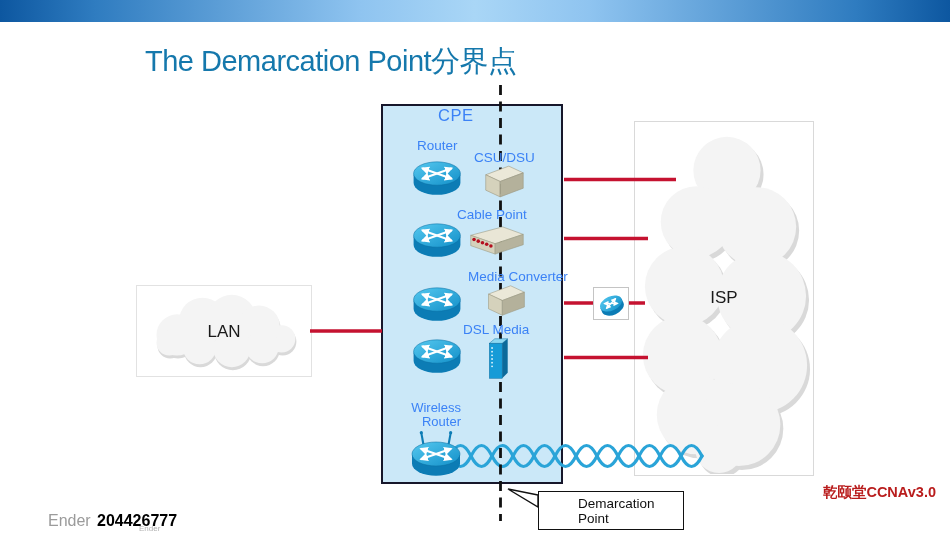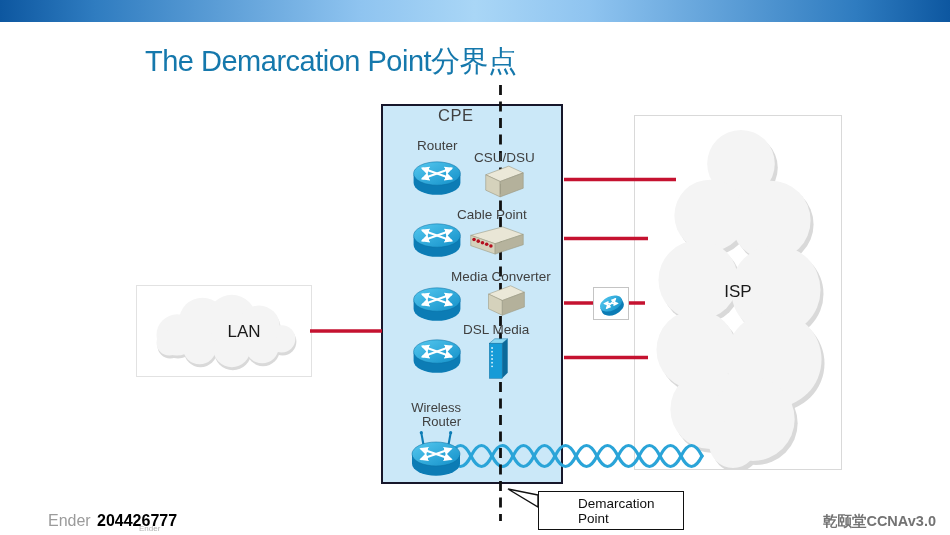--- a/index.html
+++ b/index.html
@@ -9,36 +9,36 @@
 
   .topbar { position:absolute; left:0; top:0; width:950px; height:22px;
     background:linear-gradient(90deg,#0d57a0 0%,#2f7cc0 10%,#8fc4f0 38%,#a9d6f6 50%,#8fc4f0 62%,#2f7cc0 90%,#0d57a0 100%); }
 
   .title { position:absolute; left:145px; top:42px; font-size:29px; font-weight:normal;
     color:#1578ac; letter-spacing:-0.5px; white-space:nowrap; }
 
   svg.overlay { position:absolute; left:0; top:0; width:950px; height:535px; z-index:3; pointer-events:none; }
 
   .img-frame { position:absolute; background:#ffffff; }
-  .lan-frame { left:136px; top:285px; width:176px; height:92px; border:1px solid #e2e2e2; z-index:2;padding-left:20px; }
-  .isp-frame { left:634px; top:115px; width:208px; height:355px; border:1px solid #d9d9d9; z-index:1; }
+  .lan-frame { left:136px; top:285px; width:176px; height:92px; border:1px solid #e2e2e2; z-index:2; }
+  .isp-frame { left:634px; top:121px; width:180px; height:355px; border:1px solid #d9d9d9; z-index:1; }
   .cloud-svg { position:absolute; left:0; top:0; width:100%; height:100%; }
   .cloud-label { position:absolute; width:100%; text-align:center; font-size:17px; color:#1a1a1a; }
   .lan-label { top:36px; }
   .isp-label { top:166px; }
 
   .cpe-box { position:absolute; left:381px; top:104px; width:182px; height:380px;
     background:#cbe8f8; border:2.5px solid #17172b; z-index:2; }
 
-  .lbl { position:absolute; z-index:4; font-size:13.5px; color:#404040; white-space:nowrap; }
+  .lbl { position:absolute; z-index:4; font-size:13.5px; color:#3b82f6; white-space:nowrap; }
   .cpe-title { left:438px; top:106px; font-size:16.5px; letter-spacing:0.5px; }
   .lbl-router { left:417px; top:138px; }
   .lbl-csu { left:474px; top:150px;text-align:right; }
   .lbl-cable { left:457px; top:207px; }
-  .lbl-media { left:451px; top:269px;text-align:center; }
+  .lbl-media { left:468px; top:269px;text-align:center; }
   .lbl-dsl { left:463px; top:322px; }
   .lbl-wireless { left:403px; top:401px; width:58px; text-align:right; line-height:14px; font-size:13px; }
 
   .dev { position:absolute; z-index:4; }
   .dev svg { display:block; width:100%; height:100%; }
   .router1 { left:411px; top:156px; width:52px; height:42px; }
   .router2 { left:411px; top:218px; width:52px; height:42px; }
   .router3 { left:411px; top:282px; width:52px; height:42px; }
   .router4 { left:411px; top:334px; width:52px; height:42px; }
   .csu     { left:479px; top:163px; width:50px; height:37px; }
@@ -51,21 +51,21 @@
     background:#ffffff; border:1px solid #c4c4c4; z-index:4; }
 
   .demarc-box { position:absolute; left:538px; top:491px; width:146px; height:39px;
     background:#ffffff; border:1.6px solid #111111; z-index:5;
     display:flex; align-items:center; 
     font-size:13.5px; color:#101010;padding-left:39px; }
 
   .footer-author { position:absolute; left:48px; top:512px; font-size:16px; color:#9b9b9b; z-index:6; }
   .footer-id { position:absolute; left:97px; top:512px; font-size:16px; font-weight:bold; color:#000000; z-index:6; }
   .footer-watermark { position:absolute; left:139px; top:524px; font-size:8px; color:#b3b3b3; z-index:6; }
-  .footer-brand { position:absolute; right:14px; top:512px; font-size:14.5px; font-weight:bold; color:#737373; z-index:6; }
+  .footer-brand { position:absolute; right:14px; top:483px; font-size:14.5px; font-weight:bold; color:#b91c1c; z-index:6; }
 
   .hidden-defs { position:absolute; width:0; height:0; overflow:hidden; }
 </style>
 </head>
 <body>
 
 <svg class="hidden-defs" aria-hidden="true">
   <defs>
     <linearGradient id="gRouterTop" x1="0" y1="0" x2="1" y2="1">
       <stop offset="0" stop-color="#55c8ef"></stop>

